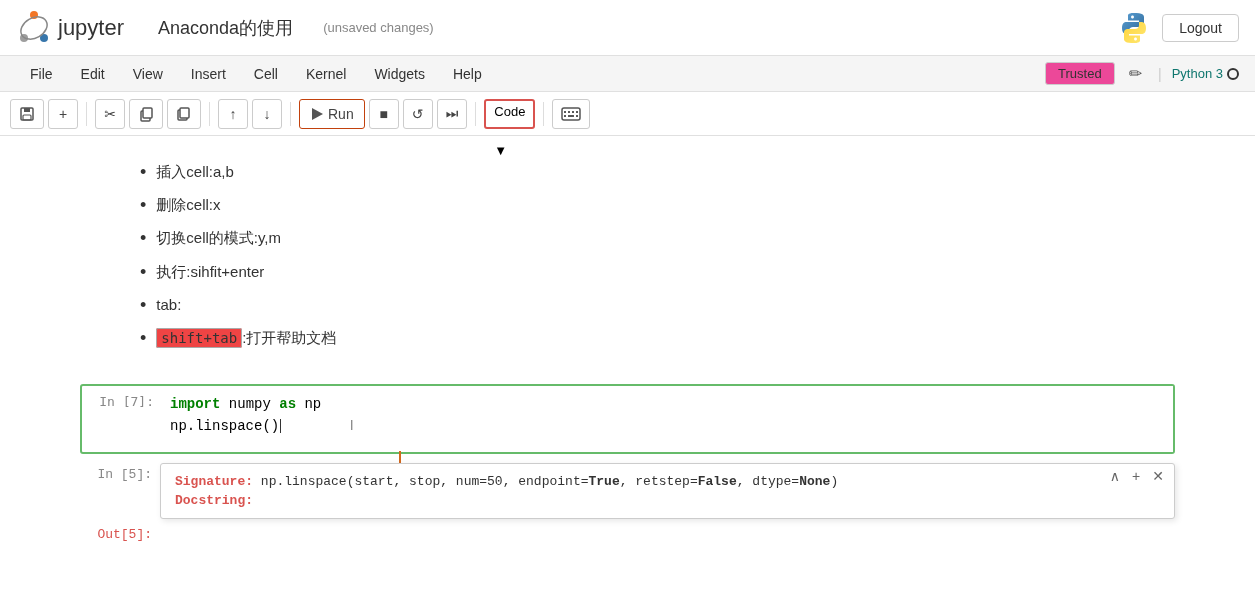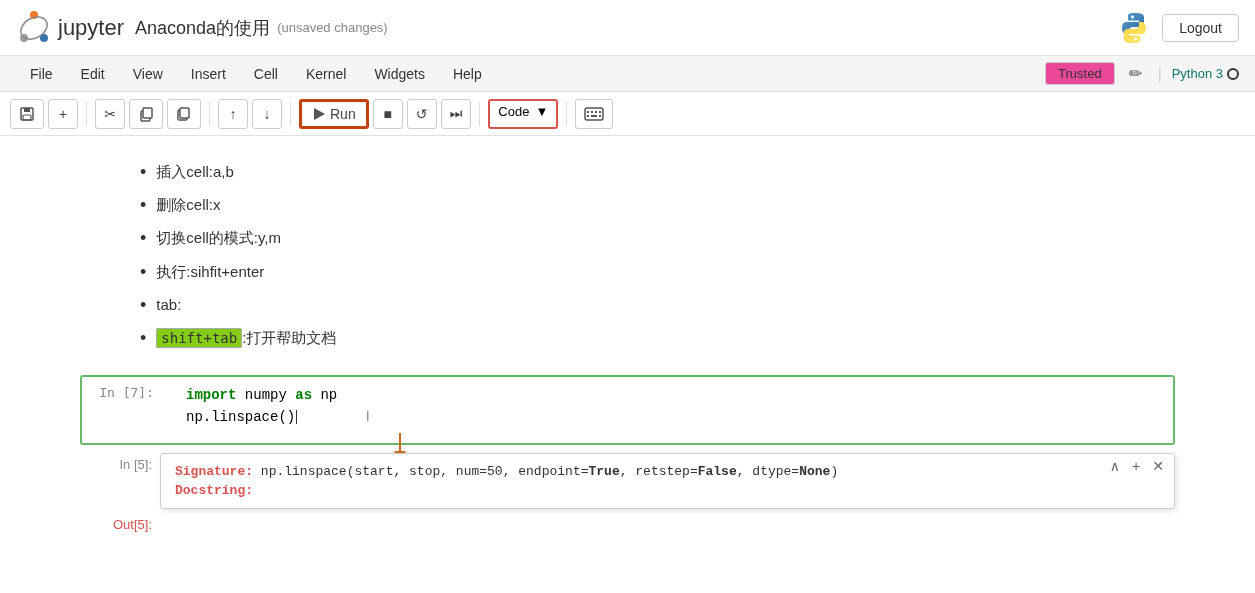--- a/index.html
+++ b/index.html
@@ -3,21 +3,21 @@
   <meta charset="utf-8">
   <style>
     * { box-sizing: border-box; margin: 0; padding: 0; }
     body { font-family: Arial, sans-serif; background: #fff; font-size: 14px; overflow: hidden; width: 1255px; height: 593px; }
 
     
     #topbar {
       display: flex; align-items: center; justify-content: space-between;
       padding: 6px 16px; border-bottom: 1px solid #e0e0e0; background: #fff; height: 56px;
     }
-    #topbar-left { display: flex; align-items: center; gap: 3px; }
+    #topbar-left { display: flex; align-items: center; gap: 26px; }
     .jupyter-logo { display: flex; align-items: center; gap: 6px; }
     .jupyter-logo .logo-text { font-size: 22px; font-weight: 300; color: #333; }
     .notebook-title { font-size: 18px; color: #333; margin-left: 8px; }
     .unsaved { font-size: 13px; color: #888; margin-left: 4px; }
     #topbar-right { display: flex; align-items: center; gap: 10px; }
     .logout-btn {
       background: #fff; border: 1px solid #ccc; border-radius: 4px;
       padding: 5px 16px; font-size: 14px; cursor: pointer; color: #333;
     }
 
@@ -50,69 +50,69 @@
       padding: 4px 10px; border-bottom: 1px solid #e0e0e0; background: #fff; height: 44px;
     }
     .toolbar-btn {
       background: #fff; border: 1px solid #ccc; border-radius: 3px;
       padding: 4px 8px; cursor: pointer; font-size: 14px; color: #444; display: flex; align-items: center; justify-content: center;
       min-width: 30px; height: 30px;
     }
     .toolbar-separator { width: 1px; height: 24px; background: #ddd; margin: 0 4px; }
     .run-btn {
       display: flex; align-items: center; gap: 4px;
-      background: #fff; border: 3px solid #c2410c; border-radius: 3px;
+      background: #fff; border: 1px solid #c2410c; border-radius: 3px;
       padding: 4px 10px; cursor: pointer; font-size: 14px; color: #444; height: 30px;
     }
     .cell-type-select {
       border: 2px solid #d9534f; border-radius: 3px;
       padding: 3px 8px; font-size: 13px; cursor: pointer; background: #fff;
-      display: flex; align-items: flex-start; gap: 6px; height: 30px;
+      display: flex; align-items: flex-start; gap: 24px; height: 30px; flex-direction: column;
     }
     .keyboard-btn {
       background: #fff; border: 1px solid #ccc; border-radius: 3px;
       padding: 4px 8px; cursor: pointer; font-size: 16px; color: #444; height: 30px;
       display: flex; align-items: center;
     }
 
     
     #main { background: #fff; padding: 16px 0 0 0; overflow-y: auto; height: calc(593px - 56px - 36px - 44px); }
 
     
     .notebook-content { padding: 0 80px; }
 
     
     .bullet-section { padding: 8px 0 16px 60px; }
     .bullet-item { display: flex; align-items: flex-start; gap: 10px; margin-bottom: 8px; font-size: 15px; color: #333; }
     .bullet-dot { font-size: 18px; line-height: 1.4; }
     .bullet-text { line-height: 1.6; }
     .highlight-box {
-      display: inline; background: #84cc16; border: 1px solid #aaa;
+      display: inline; background: #ef4444; border: 1px solid #aaa;
       padding: 1px 4px; border-radius: 2px; font-family: monospace; font-size: 14px;
     }
 
     
     .code-cell {
       border: 2px solid #66BB6A; border-radius: 3px;
-      margin: 0 0; display: flex; min-height: 70px; gap: 16px;
+      margin: 9px 0; display: flex; min-height: 70px;
     }
     .cell-sidebar {
       min-width: 80px; display: flex; flex-direction: column; align-items: flex-end;
       padding: 8px 8px 0 0; color: #888; font-size: 13px; font-family: monospace;
     }
     .cell-input {
       flex: 1; padding: 8px 8px; font-family: 'Courier New', monospace; font-size: 14px;
       line-height: 1.5; background: #fff; min-height: 60px;
     }
 
     
     .kw { color: #008000; font-weight: bold; }
     .output-sidebar {
       min-width: 80px; display: flex; flex-direction: column; align-items: flex-end;
-      padding: 4px 8px 0 0; color: #888; font-size: 13px; font-family: Liberation Sans, sans-serif;
+      padding: 4px 8px 0 0; color: #888; font-size: 13px; font-family: Liberation Mono, monospace;
     }
     .out-label { color: #d9534f; }
 
     
     .tooltip-popup {
       margin: 0 0 0 80px;
       border: 1px solid #ccc; border-radius: 3px; background: #fff;
       font-family: 'Courier New', monospace; font-size: 13px;
       padding: 10px 14px; box-shadow: 2px 2px 6px rgba(0,0,0,0.1);
       position: relative;

